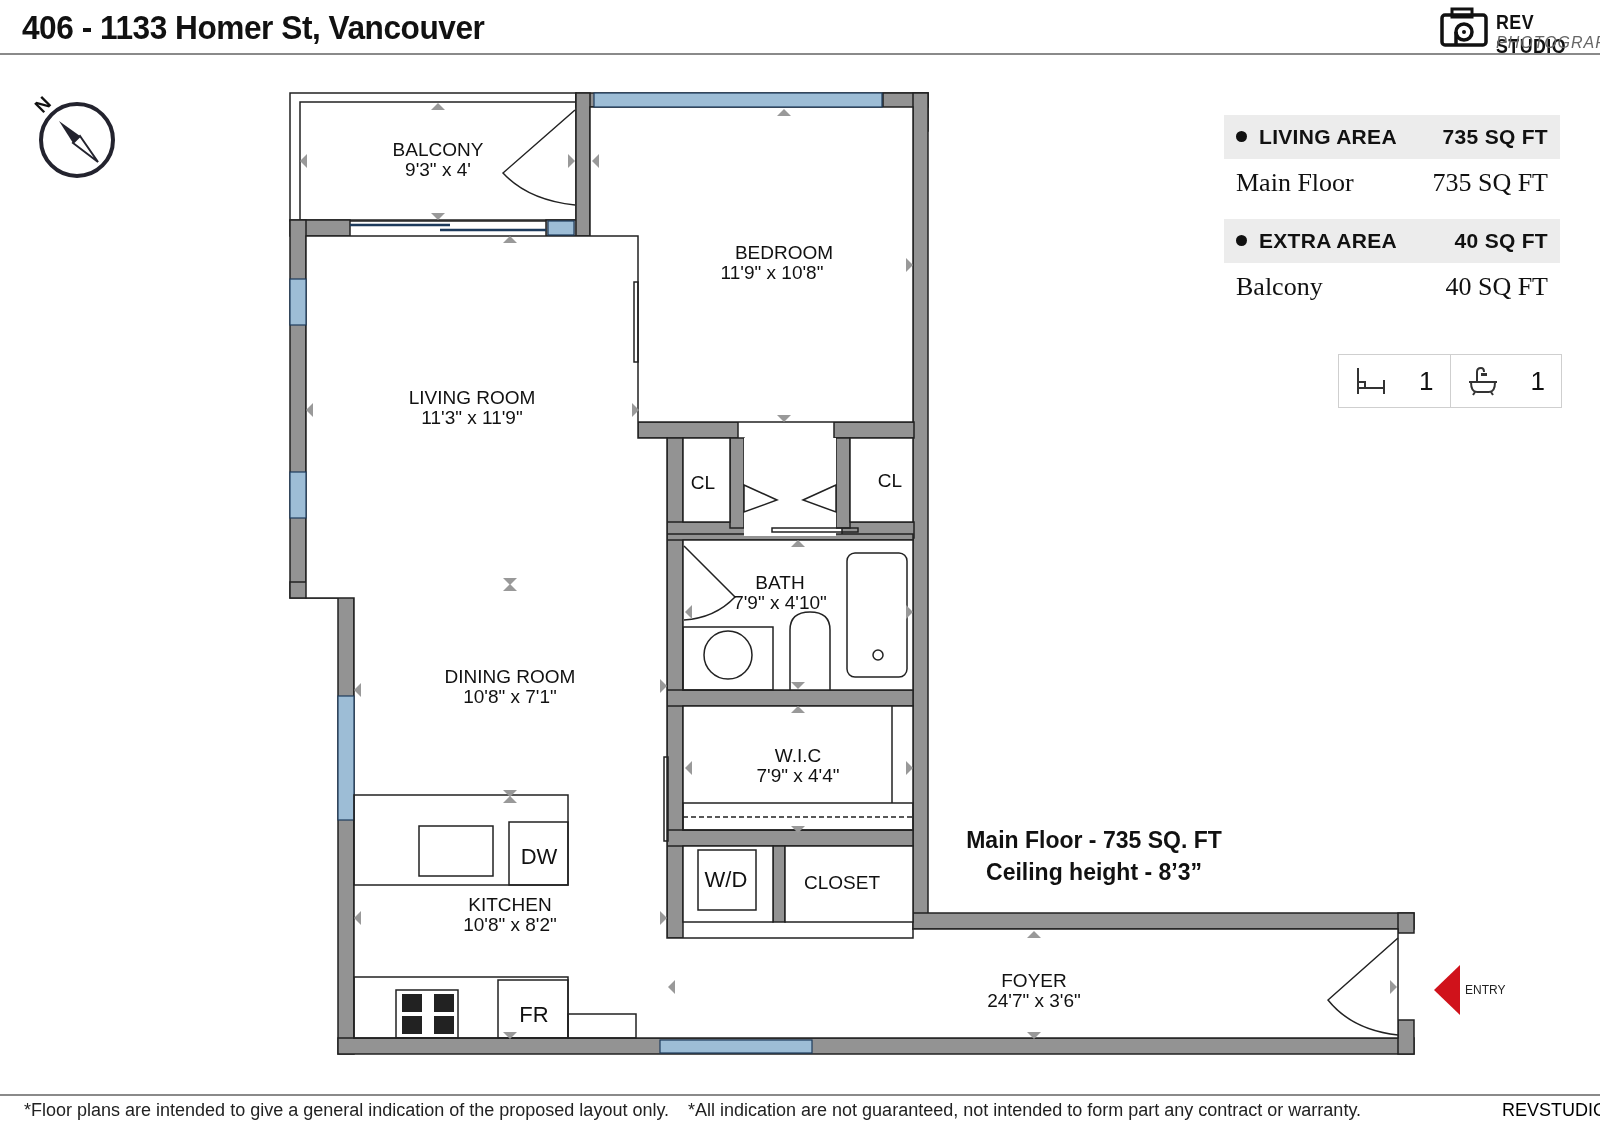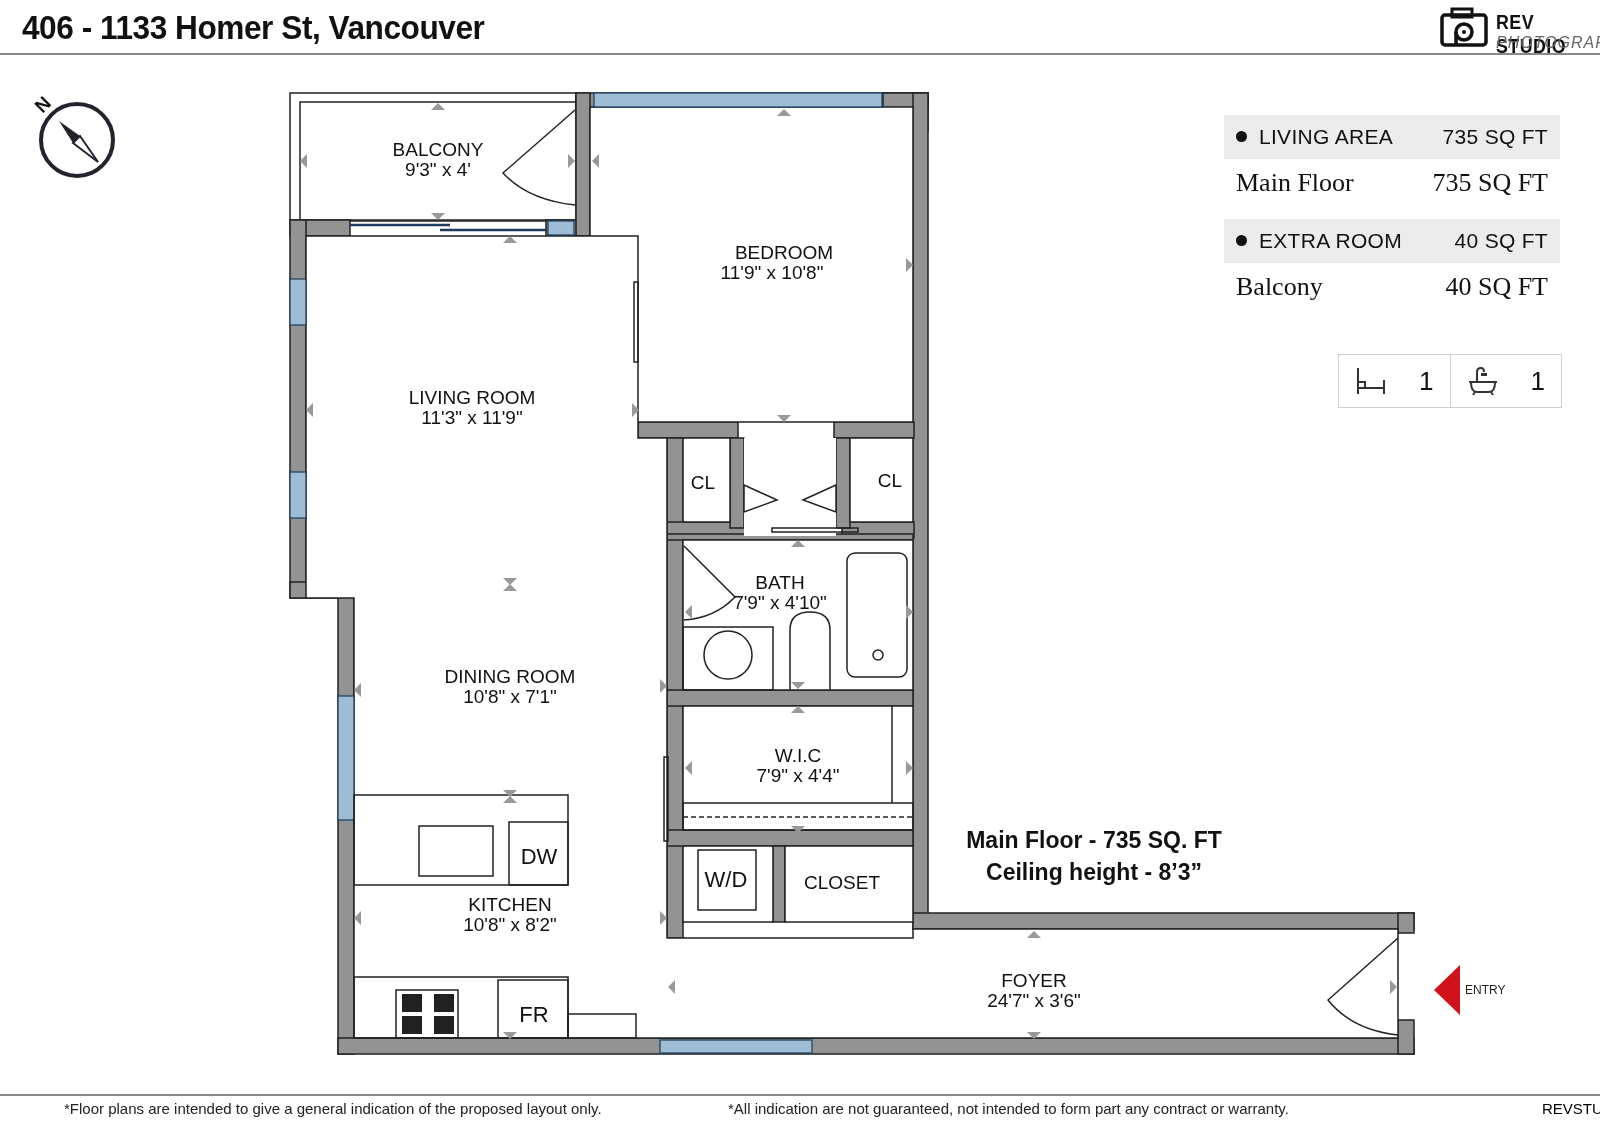--- a/index.html
+++ b/index.html
@@ -4,28 +4,28 @@
 <style>
   html,body{margin:0;padding:0;background:#fff;}
   body{width:1600px;height:1131px;position:relative;overflow:hidden;font-family:"Liberation Sans",sans-serif;color:#111;}
   .title{position:absolute;left:22px;top:8px;font-size:34px;font-weight:bold;letter-spacing:-0.5px;transform:scaleX(0.93);transform-origin:left;}
   .rule{position:absolute;left:0;right:0;height:2px;background:#8a8a8a;}
   .logo{position:absolute;left:1440px;top:6px;width:150px;height:44px;}
   .logo .brand{position:absolute;left:56px;top:4px;font-size:21px;font-weight:bold;letter-spacing:0.5px;transform:scaleX(0.85);transform-origin:left;}
   .logo .sub{position:absolute;left:56px;top:28px;font-size:16px;color:#666;letter-spacing:1px;font-style:italic;}
   .areas{position:absolute;left:1224px;top:115px;width:336px;}
   .arow{display:flex;justify-content:space-between;align-items:center;height:44px;padding:0 12px 0 12px;}
-  .arow.head{background:#ececec;font-weight:normal;font-size:21px;letter-spacing:0.3px;text-align:right;}
+  .arow.head{background:#ececec;font-weight:bold;font-size:21px;letter-spacing:0.3px;text-align:right;}
   .arow.sub{font-size:26px;height:48px;font-family:Liberation Serif, serif;}
   .arow.head .lbl::before{content:"";display:inline-block;width:11px;height:11px;border-radius:50%;background:#111;margin-right:12px;vertical-align:middle;position:relative;top:-2px;}
   .counts{position:absolute;left:1338px;top:354px;width:222px;height:52px;border:1px solid #cfcfcf;display:flex;}
   .counts .cell{flex:1;display:flex;align-items:center;justify-content:space-around;font-size:26px;}
   .counts .cell + .cell{border-left:1px solid #cfcfcf;}
   .compass{position:absolute;left:28px;top:88px;}
-  .footer{position:absolute;top:1100px;font-size:15px;color:#222;margin-left:40px;}
+  .footer{position:absolute;top:1100px;font-size:18px;color:#222;}
   .footer.web{color:#000000;}
   svg.plan{position:absolute;left:0;top:0;}
   .rm{font-family:"Liberation Sans",sans-serif;font-size:19px;fill:#111;}
   .rm.b{font-size:22px;}
   .note{font-family:"Liberation Sans",sans-serif;font-weight:bold;font-size:23px;fill:#111;}
 </style>
 </head>
 <body>
 
 <div class="title">406 - 1133 Homer St, Vancouver</div>
@@ -53,21 +53,21 @@
   <div class="arow head">
     <span class="lbl">LIVING AREA</span>
     <span>735 SQ FT</span>
   </div>
   <div class="arow sub">
     <span>Main Floor</span>
     <span>735 SQ FT</span>
   </div>
   <div style="height:12px"></div>
   <div class="arow head">
-    <span class="lbl">EXTRA ROOM</span>
+    <span class="lbl">EXTRA AREA</span>
     <span>40 SQ FT</span>
   </div>
   <div class="arow sub">
     <span>Balcony</span>
     <span>40 SQ FT</span>
   </div>
 </div>
 
 <div class="counts">
   <div class="cell">

